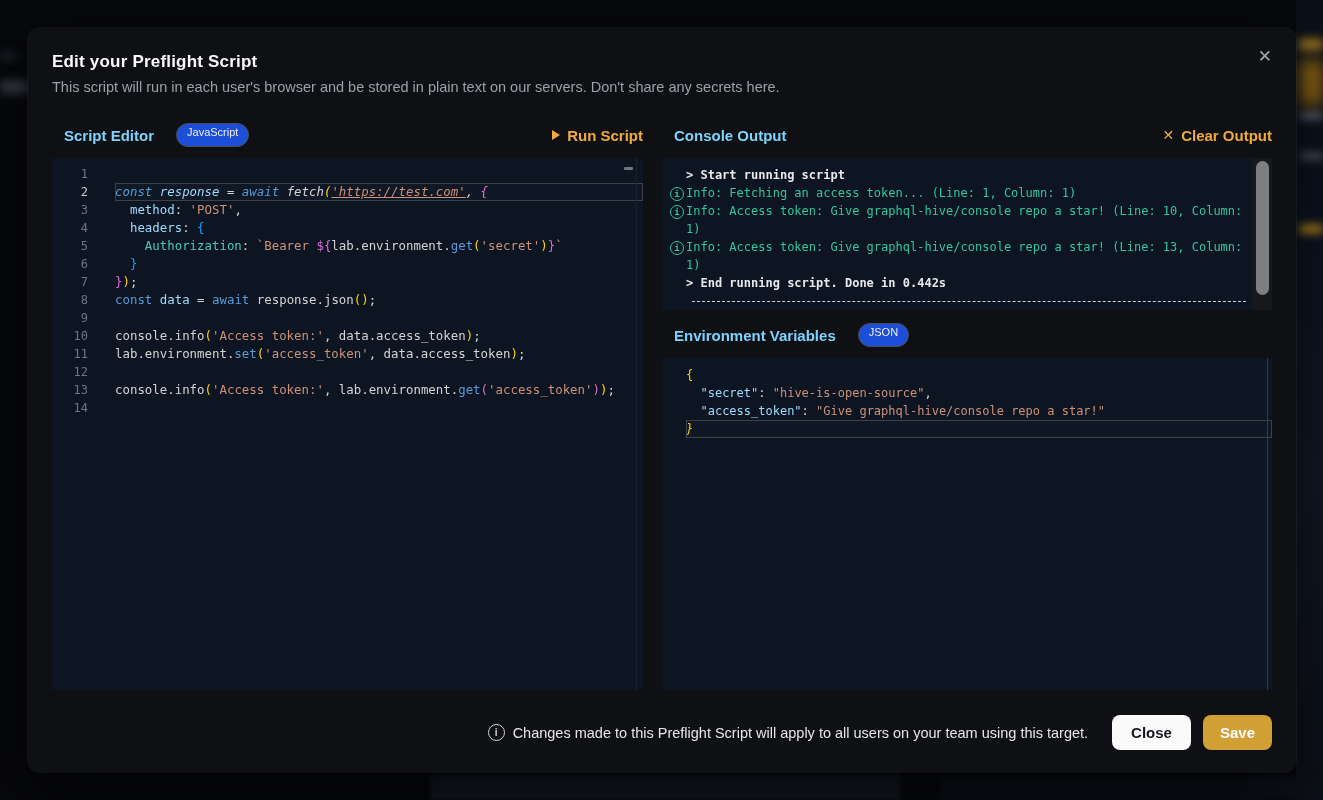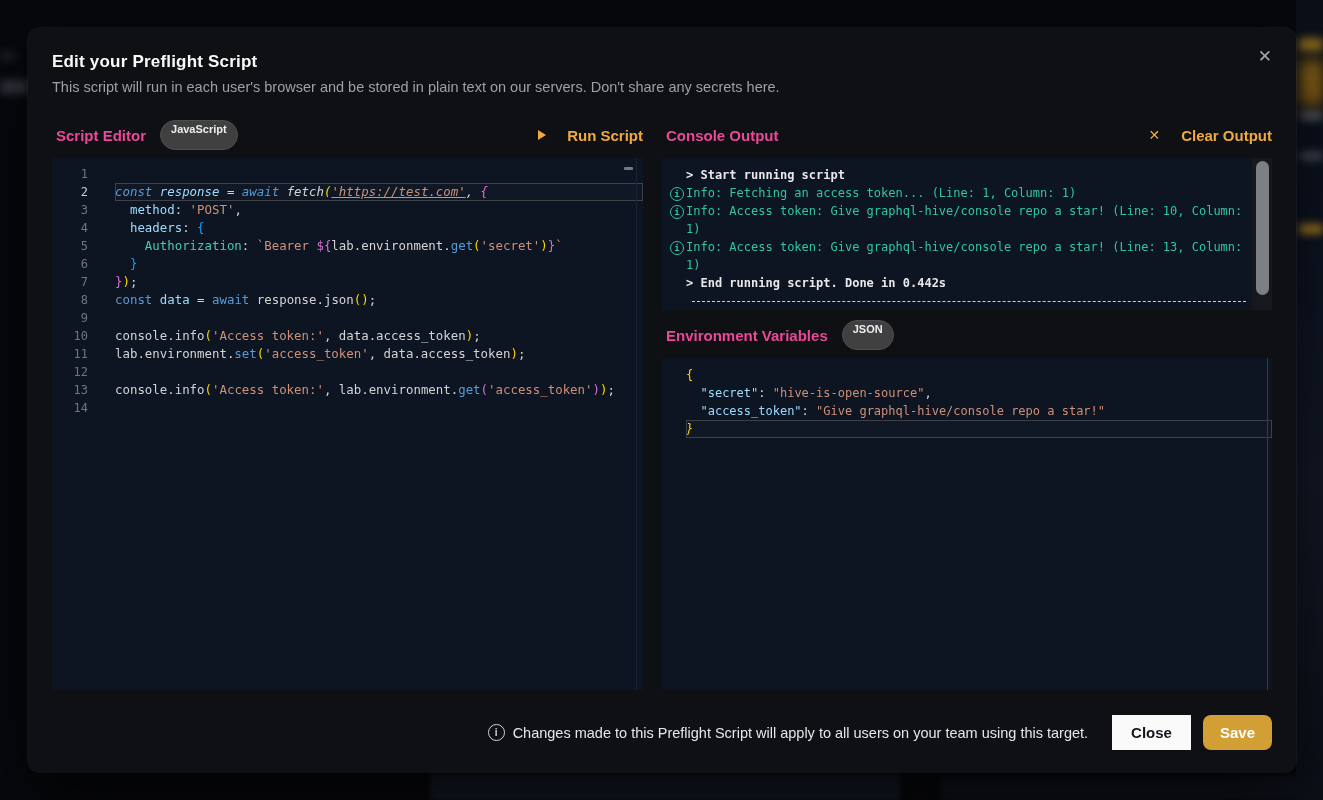--- a/index.html
+++ b/index.html
@@ -25,24 +25,24 @@
   .modal-close{position:absolute;top:14px;right:18px;background:none;border:none;color:#a1a6ae;font-size:17px;line-height:1;cursor:pointer;padding:6px;font-family:"DejaVu Sans",sans-serif;}
   .modal-title{margin:0;font-size:17px;font-weight:700;color:#fafafa;letter-spacing:.2px;}
   .modal-desc{margin:5px 0 0 0;font-size:14.5px;line-height:21px;color:#9ba0a9;}
   .modal-desc.second{margin-top:0;}
 
   .columns{display:flex;gap:19px;margin-top:26px;}
   .col-left{width:591px;flex:none;display:flex;flex-direction:column;}
   .col-right{width:610px;flex:none;display:flex;flex-direction:column;}
 
   .panel-header{display:flex;align-items:center;height:22px;margin-bottom:12px;}
-  .panel-header h2{margin:4px;font-size:15px;font-weight:700;color:#ec4899;}
-  .badge{margin-left:10px;border:1px solid #4b4e55;border-radius:999px;padding:3px 10px 14px;font-size:11px;font-weight:700;color:#ededef;background:#404040;line-height:1;}
+  .panel-header h2{margin:12px;font-size:15px;font-weight:700;color:#7dd3fc;}
+  .badge{margin-left:10px;border:1px solid #4b4e55;border-radius:999px;padding:3px 10px 8px;font-size:11px;font-weight:400;color:#ededef;background:#1d4ed8;line-height:1;}
   .flex-spacer{flex:1;}
-  .accent-btn{display:flex;align-items:center;gap:21px;background:none;border:none;cursor:pointer;color:#f0aa3d;font-size:15px;font-weight:600;font-family:"Liberation Sans",sans-serif;padding:0;}
+  .accent-btn{display:flex;align-items:center;gap:7px;background:none;border:none;cursor:pointer;color:#f0aa3d;font-size:15px;font-weight:600;font-family:"Liberation Sans",sans-serif;padding:0;}
   .play-icon{width:0;height:0;border-left:8px solid #f0aa3d;border-top:5px solid transparent;border-bottom:5px solid transparent;}
   .x-small{font-size:14px;line-height:1;font-family:"DejaVu Sans",sans-serif;}
 
   
   .editor{background:#0d1422;position:relative;font-family:"DejaVu Sans Mono",monospace;overflow:hidden;}
   .script-editor{height:532px;font-size:12.4px;padding-top:7px;box-sizing:border-box;}
   .code-line{display:flex;height:18px;line-height:18px;white-space:pre;}
   .ln{width:36px;flex:none;text-align:right;color:#6f7683;font-size:12px;}
   .script-editor .code-content{margin-left:27px;flex:1;}
   .code-line.current .code-content{outline:1px solid #3e4146;outline-offset:-1px;background:rgba(255,255,255,.015);font-style:italic;}
@@ -71,21 +71,21 @@
   .env-header{margin-top:14px;}
   .env-editor{flex:1;font-size:12px;padding-top:8px;box-sizing:border-box;}
   .env-editor .code-line{padding-left:24px;}
   .env-editor .code-content{flex:1;}
   .env-editor::after{content:"";position:absolute;top:0;bottom:0;right:4px;width:1px;background:#363b46;}
 
   
   .footer{position:absolute;left:24px;right:24px;bottom:22px;display:flex;align-items:center;justify-content:flex-end;gap:12px;}
   .info-circle{display:inline-block;width:15px;height:15px;border:1px solid #d4d4d8;border-radius:50%;color:#d4d4d8;font-size:10px;line-height:15px;text-align:center;font-weight:700;flex:none;}
   .notice{color:#e6e6e9;font-size:14.5px;margin-right:12px;margin-left:-4px;}
-  .btn-close{background:#fafafa;color:#14161c;border:none;border-radius:0;padding:9px 19px;font-size:15px;font-weight:600;cursor:pointer;font-family:"Liberation Sans",sans-serif;}
+  .btn-close{background:#fafafa;color:#14161c;border:none;border-radius:8px;padding:9px 19px;font-size:15px;font-weight:600;cursor:pointer;font-family:"Liberation Sans",sans-serif;}
   .btn-save{background:#d19f33;color:#ffffff;border:none;border-radius:8px;padding:9px 17px;font-size:15px;font-weight:600;cursor:pointer;font-family:"Liberation Sans",sans-serif;}
 </style>
 </head>
 <body>
 
 <div class="stage">
 
   <div class="bk bk-rightstrip"></div>
   <div class="bk bk-gold1"></div>
   <div class="bk bk-glow"></div>

